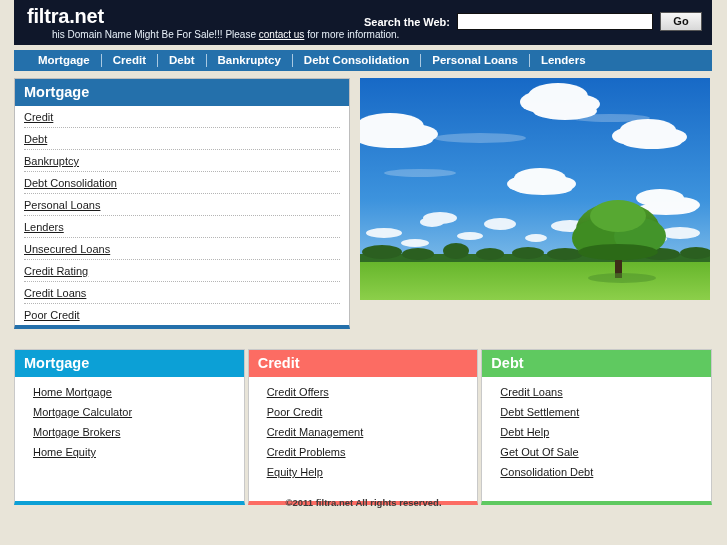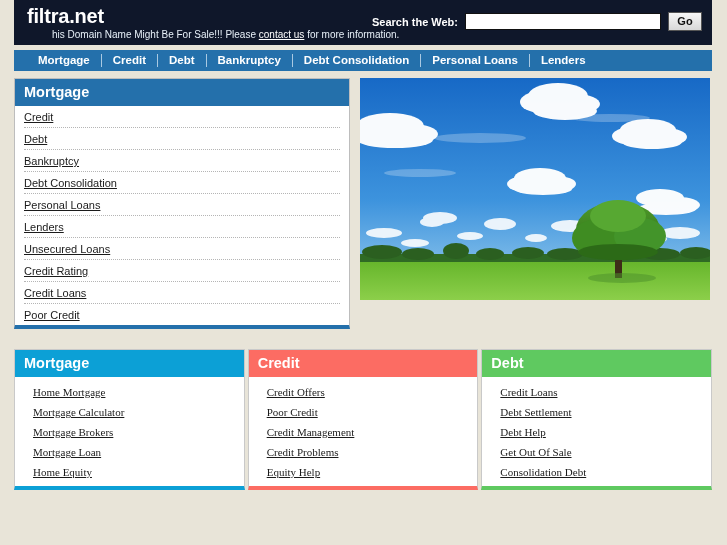--- a/index.html
+++ b/index.html
@@ -75,21 +75,21 @@
     border: 1px solid #111;
     background: #ffffff;
     font-family: "Liberation Sans", sans-serif;
     font-size: 11px;
     padding: 0 3px;
     box-sizing: content-box;
     outline: none;
   }
   .go-button {
     margin-left: 7px;
-    width: 34px;
+    width: 42px;
     height: 19px;
     border: 1px solid #555;
     background: linear-gradient(#f7f7f7, #d8d8d8);
     font-family: "Liberation Sans", sans-serif;
     font-size: 11px;
     font-weight: bold;
     color: #111;
     cursor: pointer;
     padding: 0;
     line-height: 17px;
@@ -191,22 +191,21 @@
     box-sizing: border-box;
   }
   .box + .box { margin-left: 3px; }
   .box-head {
     color: #ffffff;
     font-size: 14.5px;
     font-weight: bold;
     padding: 5px 9px 6px 9px;
   }
   .box-list {
-    padding: 5px 0 4px 0;
-    font-family: Liberation Serif, serif;
+    padding: 5px 0 19px 0;
   }
   .box-list a {
     display: block;
     color: #1b1b1b;
     font-size: 11px;
     text-decoration: underline;
     padding: 4px 0 4px 18px;
     cursor: pointer;
     width: max-content;
   }
@@ -367,21 +366,20 @@
     </div>
 
     <div class="boxes">
 
       <div class="box" style="border-bottom:4px solid #0ca0d6;">
         <div class="box-head" style="background:#0ca0d6;">Mortgage</div>
         <div class="box-list">
           <a href="#">Home Mortgage</a>
           <a href="#">Mortgage Calculator</a>
           <a href="#">Mortgage Brokers</a>
-          <a href="#">Mortgage Loan</a>
           <a href="#">Home Equity</a>
         </div>
       </div>
 
       <div class="box" style="border-bottom:4px solid #fc6c63;">
         <div class="box-head" style="background:#fc6c63;">Credit</div>
         <div class="box-list">
           <a href="#">Credit Offers</a>
           <a href="#">Poor Credit</a>
           <a href="#">Credit Management</a>
@@ -397,14 +395,15 @@
           <a href="#">Debt Settlement</a>
           <a href="#">Debt Help</a>
           <a href="#">Get Out Of Sale</a>
           <a href="#">Consolidation Debt</a>
         </div>
       </div>
 
     </div>
   </div>
 
+  <div class="footer">©2011 filtra.net All rights reserved.</div>
 
 </div>
 
 </body></html>

